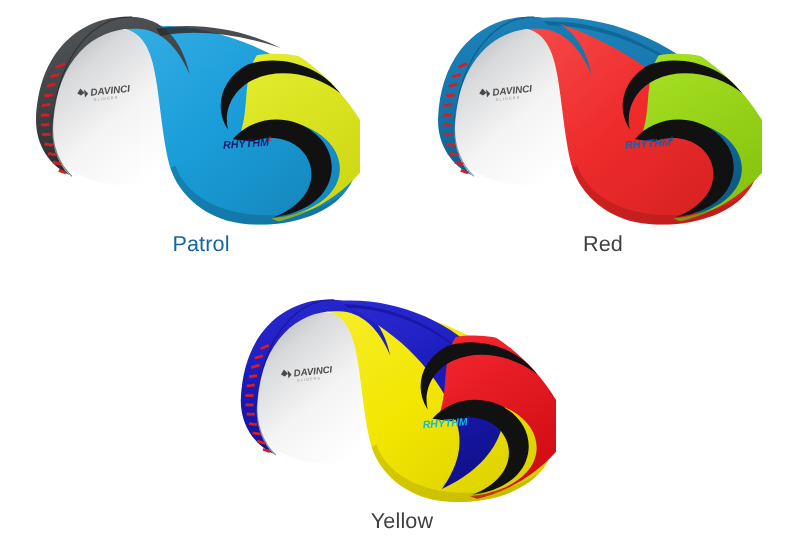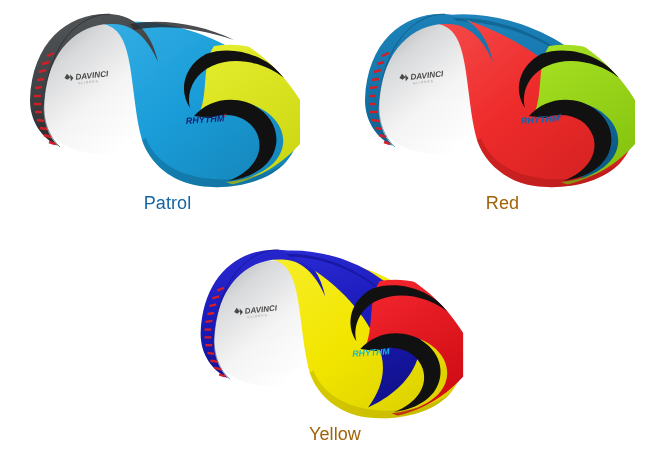--- a/index.html
+++ b/index.html
@@ -31,21 +31,21 @@
   }
   .variant.row2 .wing-stage{width:300px;height:185px;}
   .caption{
     font-size:18px;
     line-height:22px;
     letter-spacing:.1px;
     text-align:right;
     margin-top:-2px;
   }
   .caption.active{color:#1565a5;}
-  .caption.idle{color:#a16207;}
+  .caption.idle{color:#404040;}
   svg{display:block;width:100%;height:100%;overflow:visible;}
   .brandtxt{
     font-family:"Liberation Sans","DejaVu Sans",sans-serif;
     font-weight:bold;
     font-style:italic;
   }
 </style>
 </head>
 <body>
 

